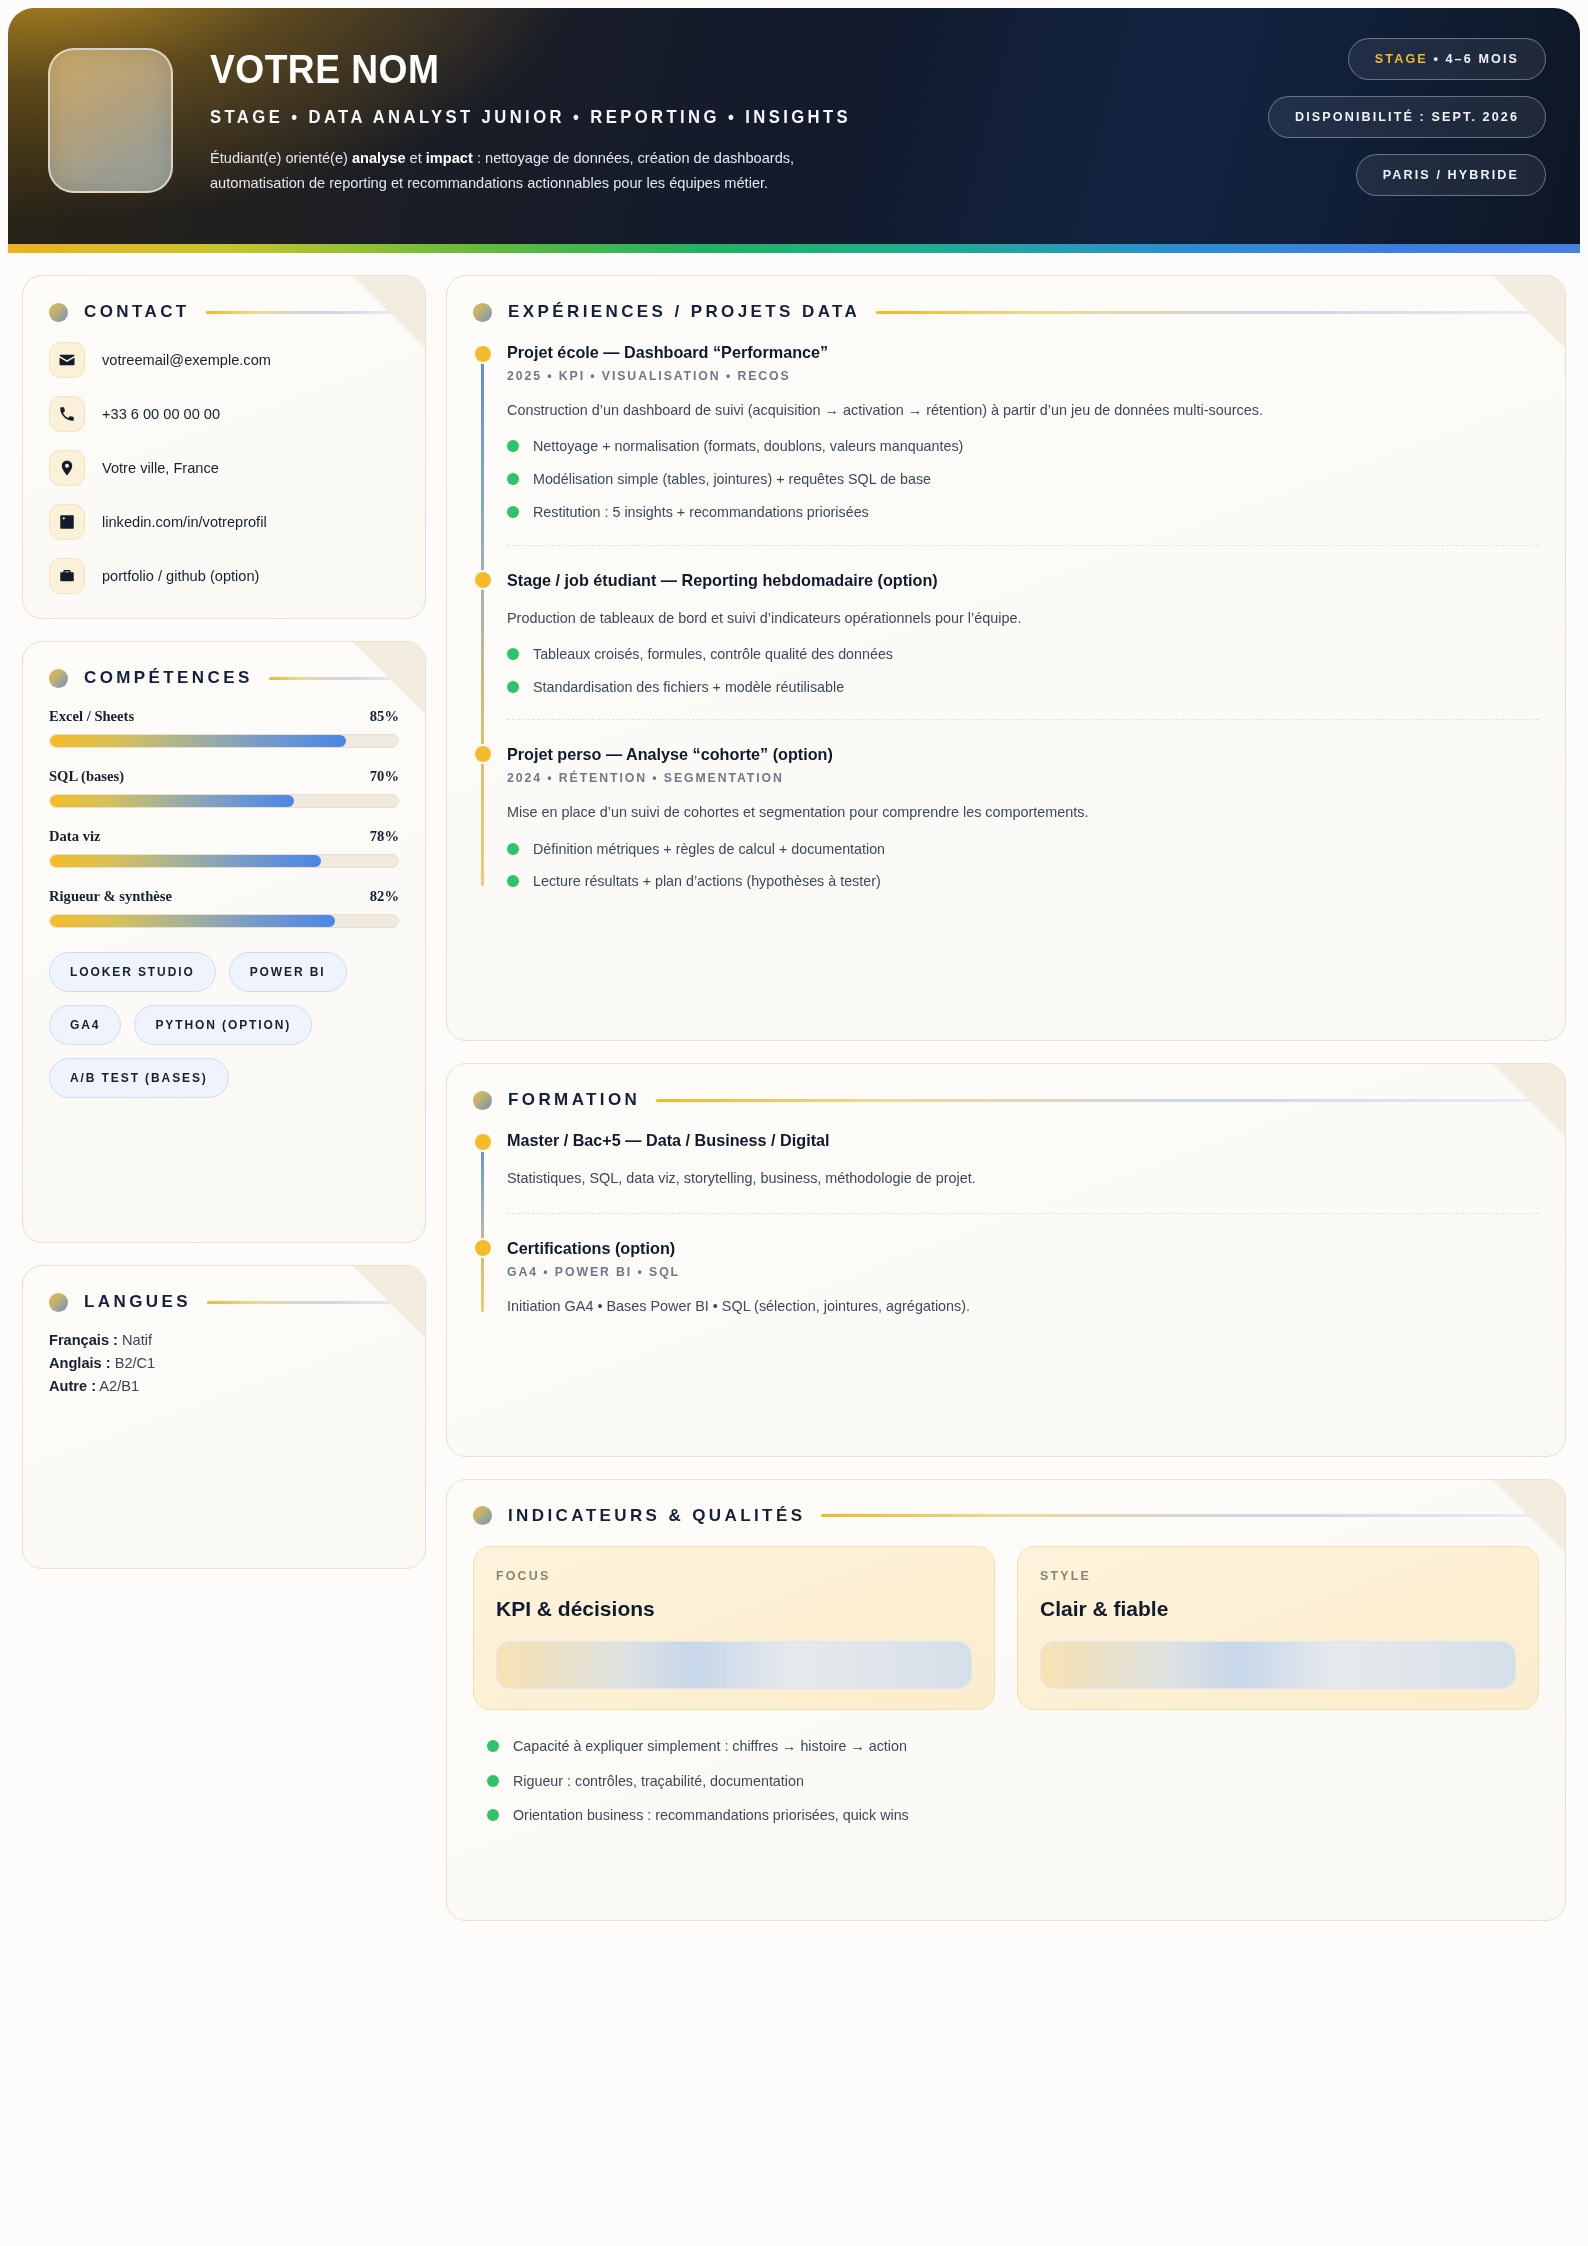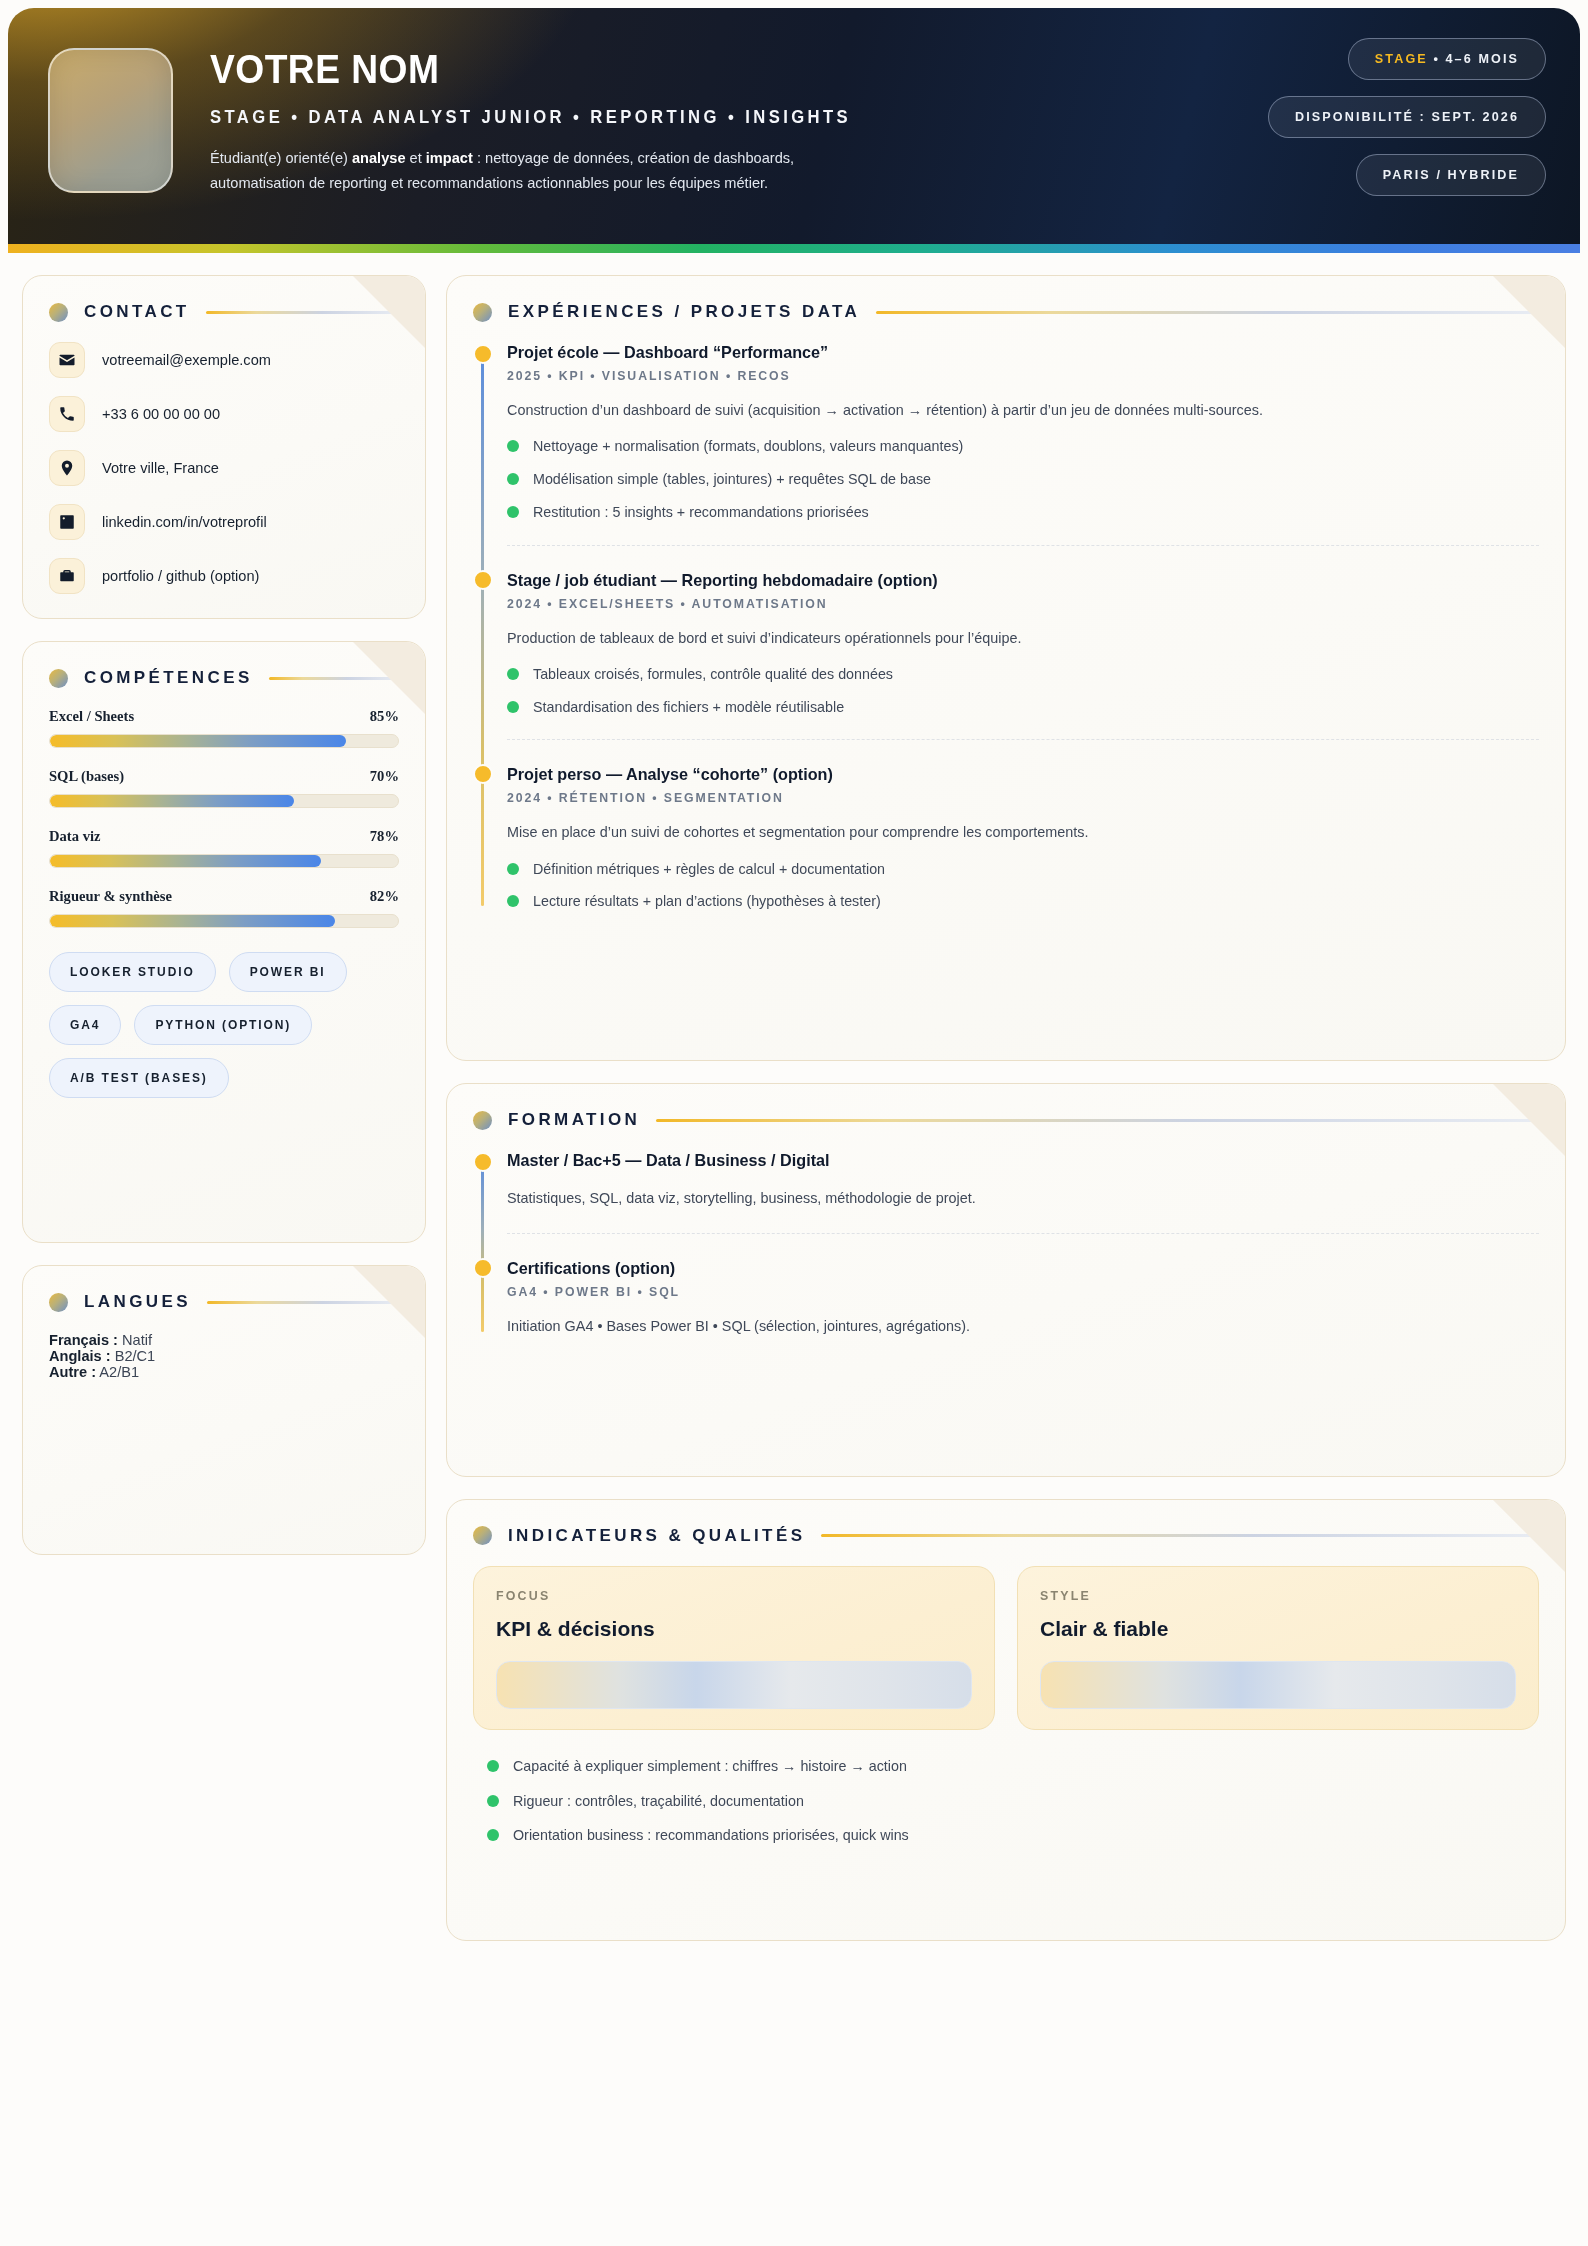--- a/index.html
+++ b/index.html
@@ -123,21 +123,21 @@
     height:100%;border-radius:999px;
     background:linear-gradient(90deg,#f5bc28 0%,#d9c157 22%,#a8b394 46%,#7d9ec4 68%,#4a86e8 100%);
   }
   .chips{display:flex;flex-wrap:wrap;gap:13px;margin-top:24px;}
   .chip{
     border:1px solid #cfdcf2;background:#eef3fc;border-radius:999px;
     padding:12px 20px;font-size:12px;font-weight:700;letter-spacing:1.9px;color:#16202e;
   }
 
   
-  .lang-list{display:flex;flex-direction:column;margin-top:2px;}
+  .lang-list{display:flex;flex-direction:column;gap:7px;margin-top:2px;}
   .lang-row{font-size:14.6px;color:#3b4454;}
   .lang-row b{color:#16202e;font-weight:700;}
 
   
   .timeline{position:relative;padding-left:34px;margin-top:6px;}
   .timeline::before{
     content:"";position:absolute;left:8px;top:8px;bottom:10px;width:3px;border-radius:2px;
     background:linear-gradient(180deg,#5b8ddd 0%,#9fb0b8 42%,#d9c069 72%,#f3cb6a 100%);
   }
   .tl-item{position:relative;padding-bottom:22px;}
@@ -367,21 +367,20 @@
               <li>
                   <span class="bdot"></span>
                   <span>Restitution : 5 insights + recommandations priorisées</span>
                 </li>
             </ul>
           </div>
 
           <div class="tl-item">
             <span class="tl-dot"></span>
             <div class="tl-title">Stage / job étudiant — Reporting hebdomadaire (option)</div>
-            <div class="tl-meta">2024 • EXCEL/SHEETS • AUTOMATISATION</div>
             <div class="tl-desc">Production de tableaux de bord et suivi d’indicateurs opérationnels pour l’équipe.</div>
             <ul class="tl-bullets">
               <li>
                   <span class="bdot"></span>
                   <span>Tableaux croisés, formules, contrôle qualité des données</span>
                 </li>
               <li>
                   <span class="bdot"></span>
                   <span>Standardisation des fichiers + modèle réutilisable</span>
                 </li>

